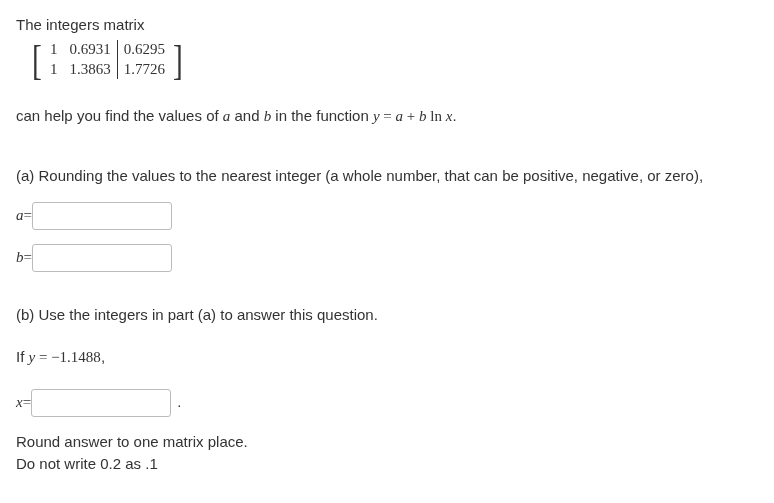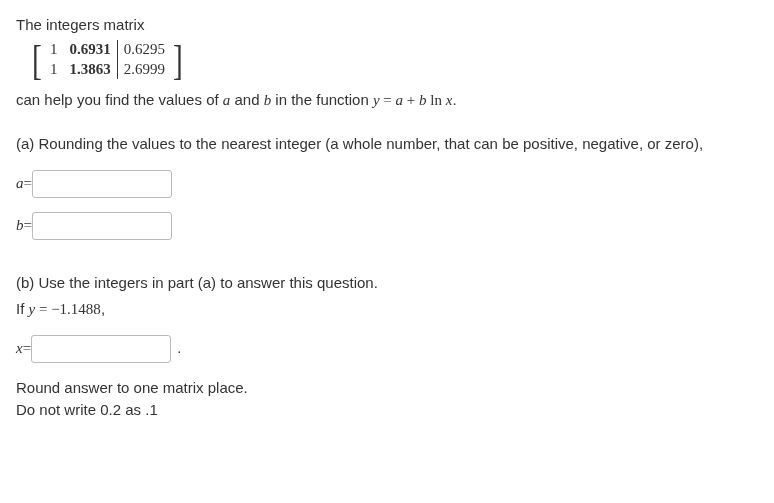--- a/index.html
+++ b/index.html
@@ -28,21 +28,21 @@
     transform: scaleX(0.7);
   }
   .mtable { border-collapse: collapse; }
   .mtable td {
     padding: 0px 6px;
     font-family: 'Times New Roman', serif;
     font-size: 15px;
     text-align: center;
     line-height: 1.3;
   }
-  .mtable td.sep { border-right: 1px solid #333; font-weight: bold; }
+  .mtable td.sep { border-right: 1px solid #333; }
   .qrow {
     display:flex;
     align-items:center;
     margin: 10px 0 14px 0;
   }
   .qlabel {
     font-family: 'Times New Roman', serif;
     font-style: italic;
     font-size: 15px;
     margin-right: 0px;
@@ -55,42 +55,42 @@
   input.answer {
     width: 140px;
     height: 28px;
     border: 1px solid #bbb;
     border-radius: 3px;
     padding: 2px 6px;
     font-size: 14px;
     box-sizing: border-box;
   }
   .spacer { height: 18px; }
-  .eqline { margin: 4px 0; }
+  .eqline { margin: 20px 0; }
 </style>
 </head>
 <body>
 
 
 
 <div>The integers matrix</div>
 
 <div class="matrix">
   <span class="bracket">[</span>
   <table class="mtable">
     <tbody>
         <tr>
       <td>1</td>
       <td class="sep">0.6931</td>
       <td>0.6295</td>
     </tr>
     <tr>
       <td>1</td>
       <td class="sep">1.3863</td>
-      <td>2.6999</td>
+      <td>1.7726</td>
     </tr>
   </tbody>
     </table>
   <span class="bracket">]</span>
 </div>
 
 <div class="eqline">
   <span>can help you find the values of </span><span class="math-i">a</span><span> and </span><span class="math-i">b</span><span> in the function </span><span class="math-i">y</span><span class="math"> = </span><span class="math-i">a</span><span class="math"> + </span><span class="math-i">b</span><span class="math"> ln </span><span class="math-i">x</span><span>.</span>
 </div>
 

